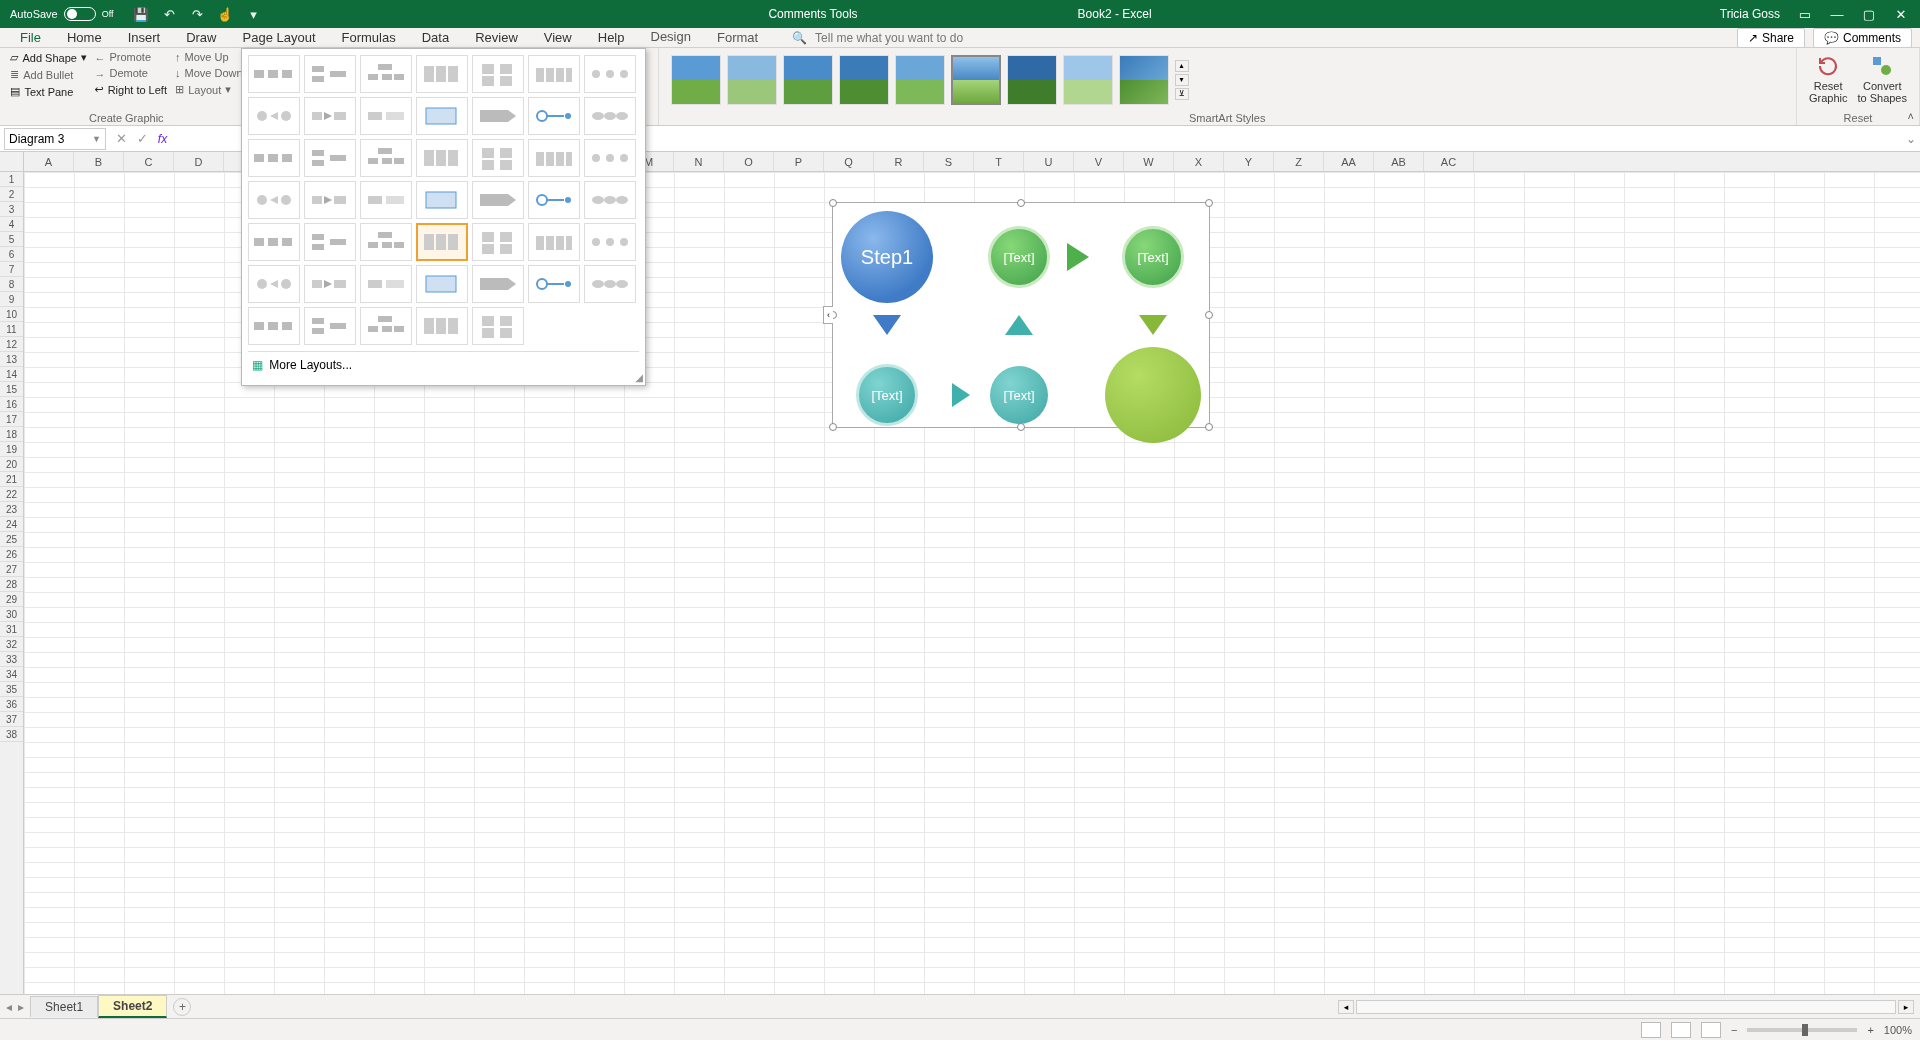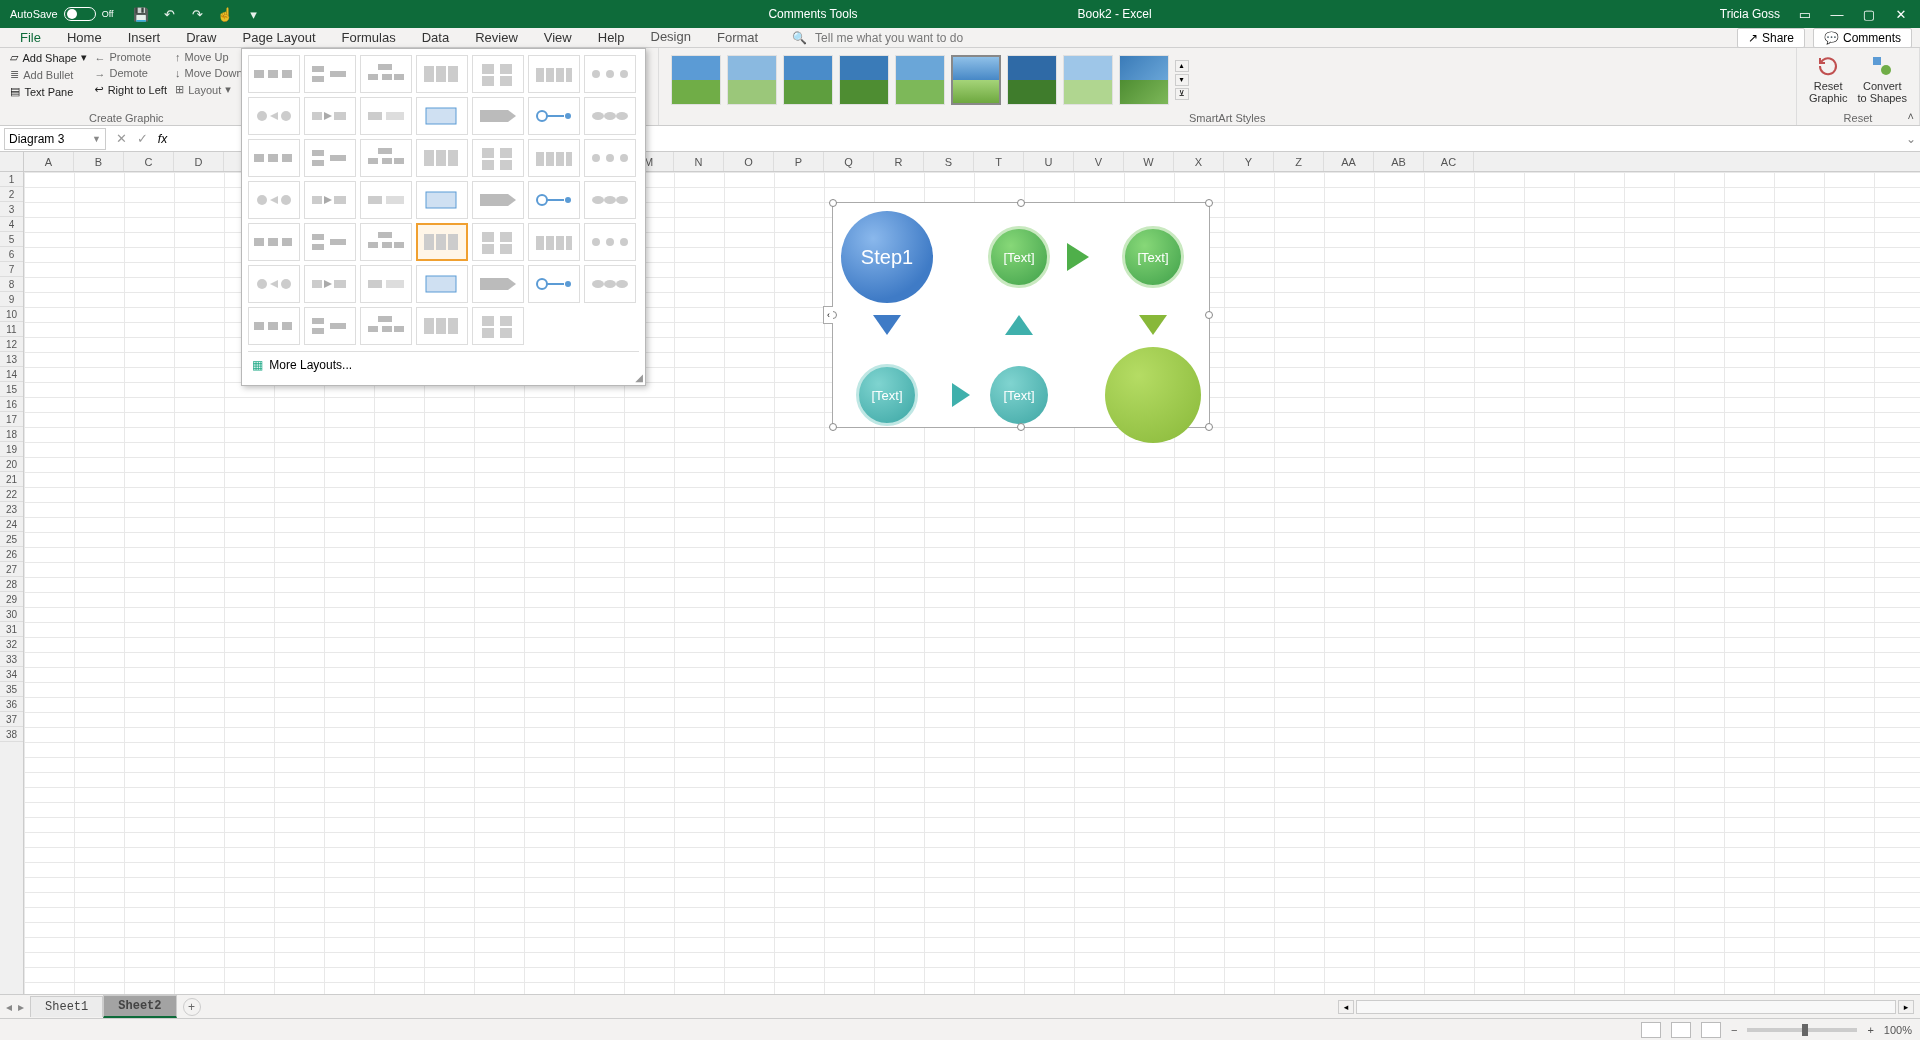--- a/index.html
+++ b/index.html
@@ -58,21 +58,21 @@
 .reset-g .controls { gap:10px; padding:4px;}
 .reset-g .big-btn { display:flex; flex-direction:column; align-items:center; font-size:11px; color:#333; gap:2px;}
 .reset-g .big-btn svg { width:24px; height:24px;}
 
 .ribbon .collapse-caret { position:absolute; right:6px; bottom:3px; font-size:11px; color:#555;}
 
 
 .formula-row { height:26px; border-bottom:1px solid #ccc; display:flex; align-items:center; background:#fff;}
 .name-box { width:102px; height:22px; border:1px solid #ccc; margin-left:4px; padding:0 4px; font-size:12px; display:flex; align-items:center; justify-content:space-between;}
 .fx-btns { display:flex; gap:10px; padding:0 10px; color:#999; font-size:13px;}
-.fx-label { font-style:italic; color:#000000; padding-right:6px;}
+.fx-label { font-style:italic; color:#6d28d9; padding-right:6px;}
 .formula-input { flex:1; height:20px; border:none;}
 .formula-row .expand { width:18px; text-align:center; color:#888;}
 
 
 .grid-area { position:relative; height:calc(1048px - 28px - 28px - 78px - 26px - 24px - 22px); overflow:hidden;}
 .col-headers { display:flex; height:20px; background:#f0f0f0; border-bottom:1px solid #ccc;}
 .col-headers .corner { width:24px; border-right:1px solid #ccc;}
 .col-headers .ch { width:50px; border-right:1px solid #ddd; text-align:center; font-size:11px; color:#555; line-height:20px;}
 .rows-wrap { display:flex; height:calc(100% - 20px);}
 .row-headers { width:24px; background:#f0f0f0; border-right:1px solid #ccc;}
@@ -96,22 +96,22 @@
 .tri { width:0;height:0; }
 .tri.right-green { border-top:14px solid transparent; border-bottom:14px solid transparent; border-left:22px solid #4faf4a;}
 .tri.right-teal { border-top:12px solid transparent; border-bottom:12px solid transparent; border-left:18px solid #3fb0ac;}
 .tri.down-blue { border-left:14px solid transparent; border-right:14px solid transparent; border-top:20px solid #3f7bc6;}
 .tri.down-olive { border-left:14px solid transparent; border-right:14px solid transparent; border-top:20px solid #88b839;}
 .tri.up-teal { border-left:14px solid transparent; border-right:14px solid transparent; border-bottom:20px solid #3fb0ac;}
 
 
 .sheet-bar { height:24px; border-top:1px solid #ccc; display:flex; align-items:center; background:#f3f2f1; font-size:12px;}
 .sheet-bar .nav { padding:0 6px; color:#888; display:flex; gap:6px;}
-.sheet-bar .tab { padding:3px 14px; border:1px solid #ccc; border-bottom:none; background:#ececec; color:#444;font-family:Liberation Mono, monospace;}
-.sheet-bar .tab.active { background:#a3a3a3; font-weight:600; border-bottom:2px solid #0e6b3a;}
+.sheet-bar .tab { padding:3px 14px; border:1px solid #ccc; border-bottom:none; background:#ececec; color:#444;}
+.sheet-bar .tab.active { background:#fef9c3; font-weight:600; border-bottom:2px solid #0e6b3a;}
 .sheet-bar .add { margin-left:6px; width:18px; height:18px; border:1px solid #ccc; border-radius:50%; text-align:center; line-height:16px; color:#666;}
 .sheet-bar .hscroll { margin-left:auto; display:flex; align-items:center; gap:2px; padding-right:6px;}
 .sheet-bar .hscroll .track { width:540px; height:14px; border:1px solid #ccc; background:#f8f8f8;}
 .sheet-bar .hscroll .arr { width:16px; height:14px; border:1px solid #ccc; text-align:center; font-size:9px; line-height:12px;}
 
 
 .status-bar { height:22px; background:#f3f2f1; border-top:1px solid #ccc; display:flex; align-items:center; font-size:11px; color:#555; padding:0 8px;}
 .status-bar .right { margin-left:auto; display:flex; align-items:center; gap:10px;}
 .status-bar .view-btn { width:20px; height:16px; border:1px solid #bbb; background:#fff;}
 .status-bar .zoom-slider { width:110px; height:4px; background:#ccc; position:relative;}

